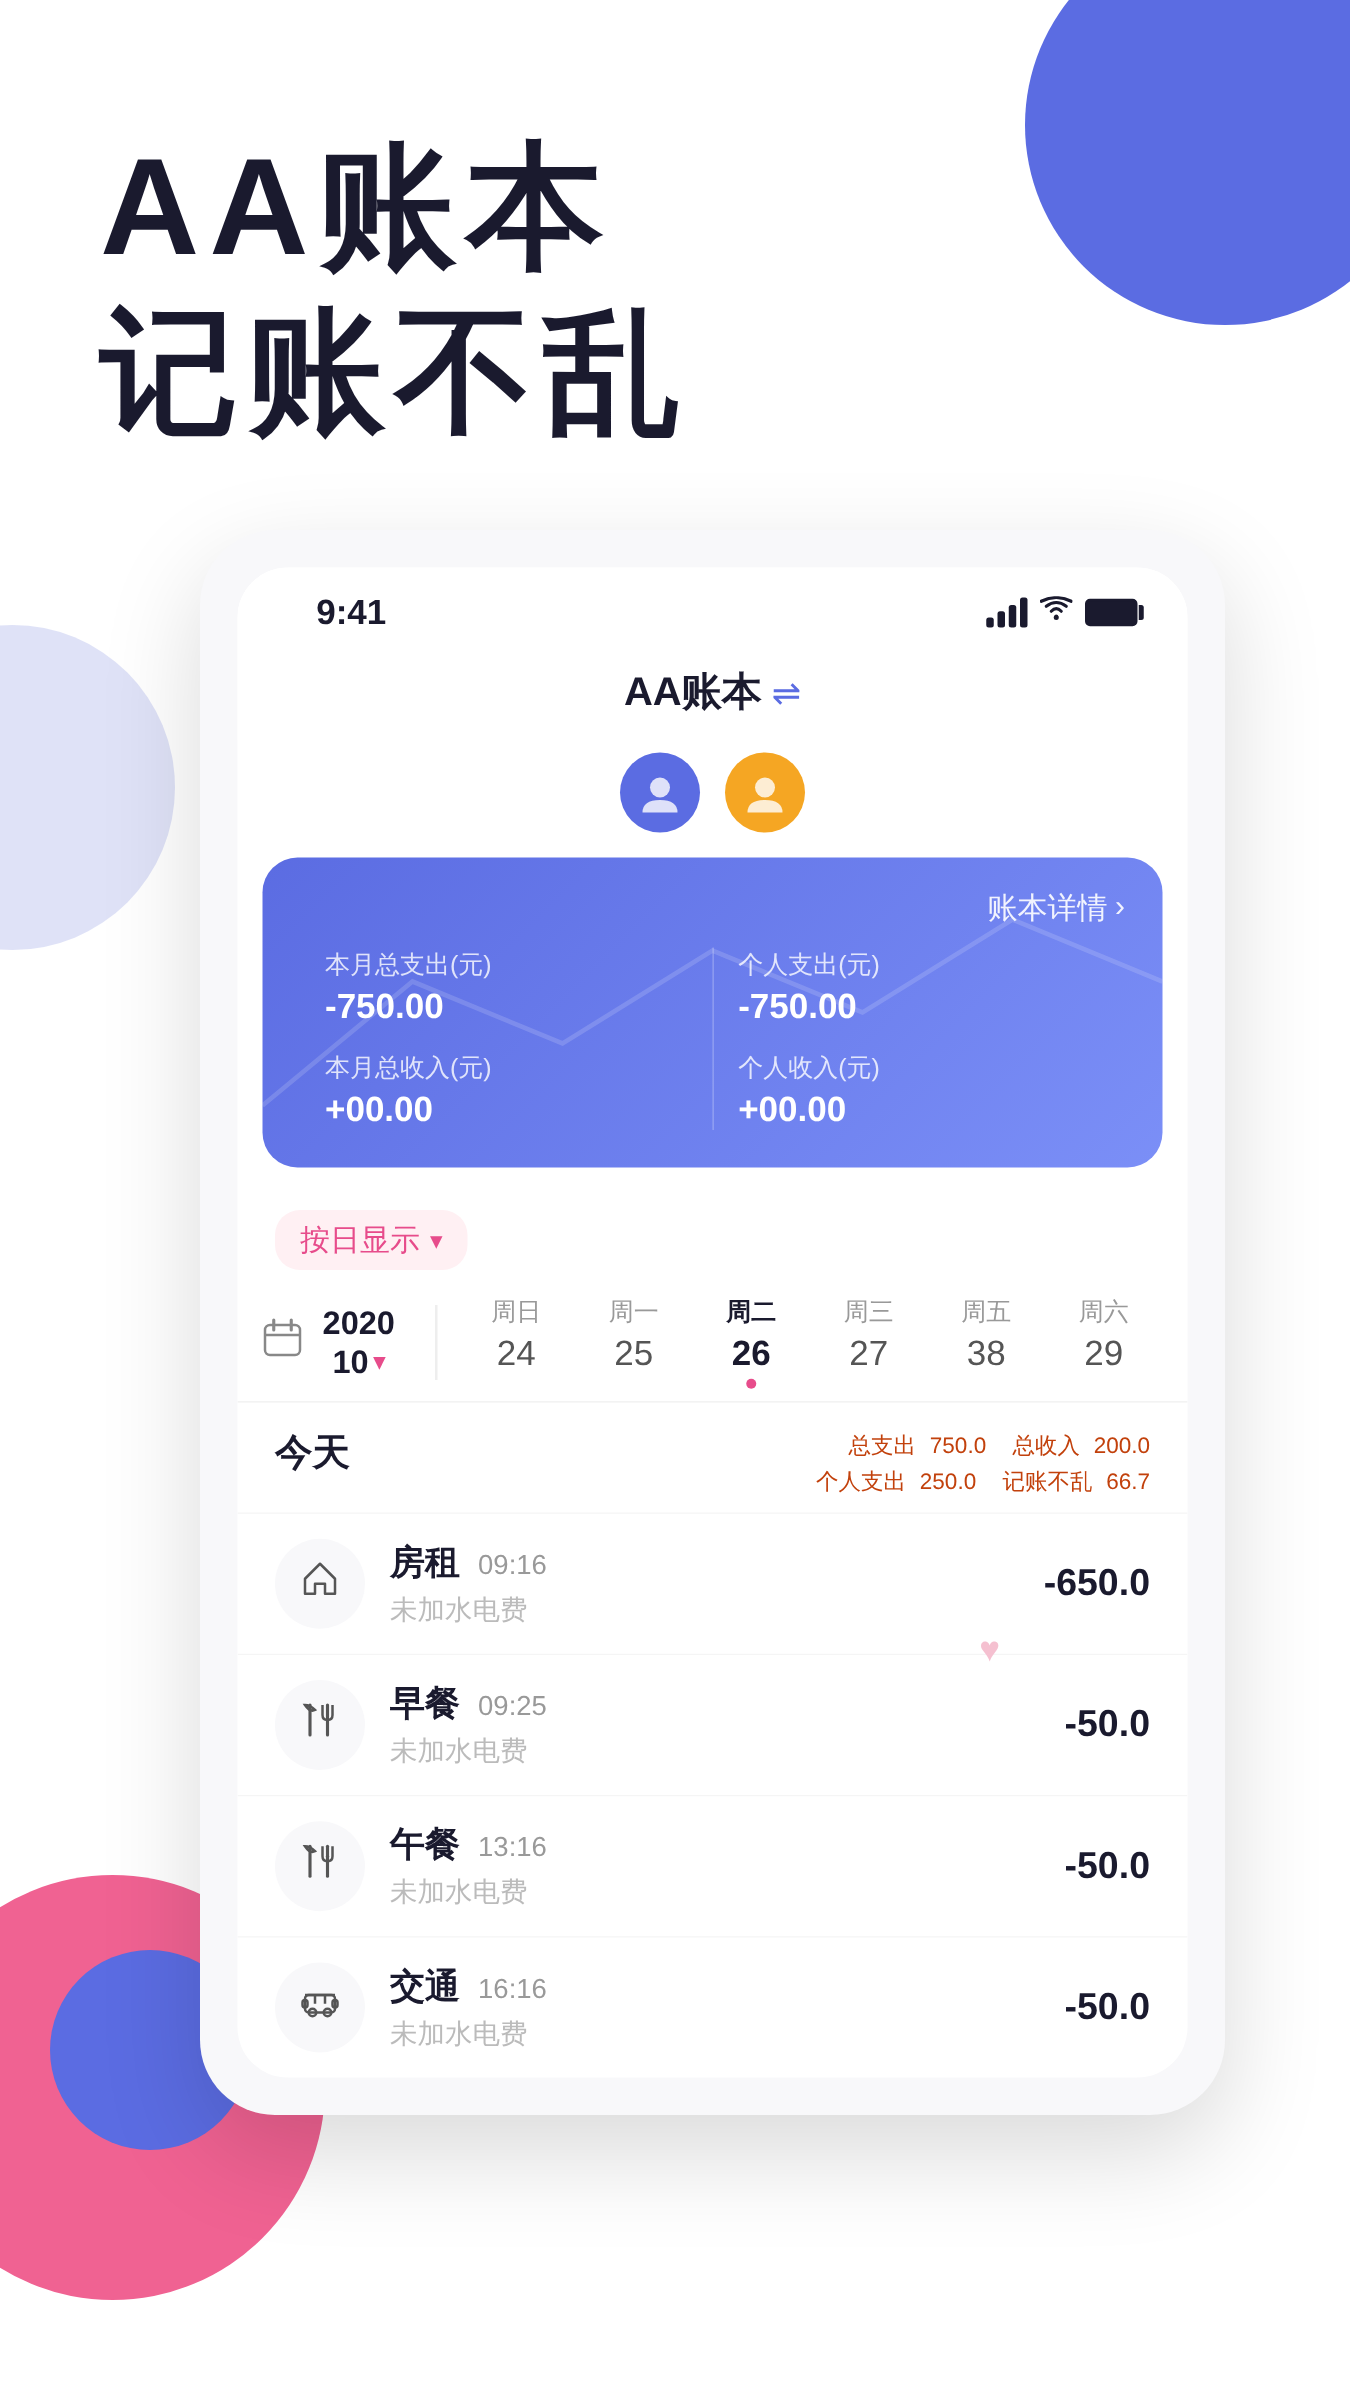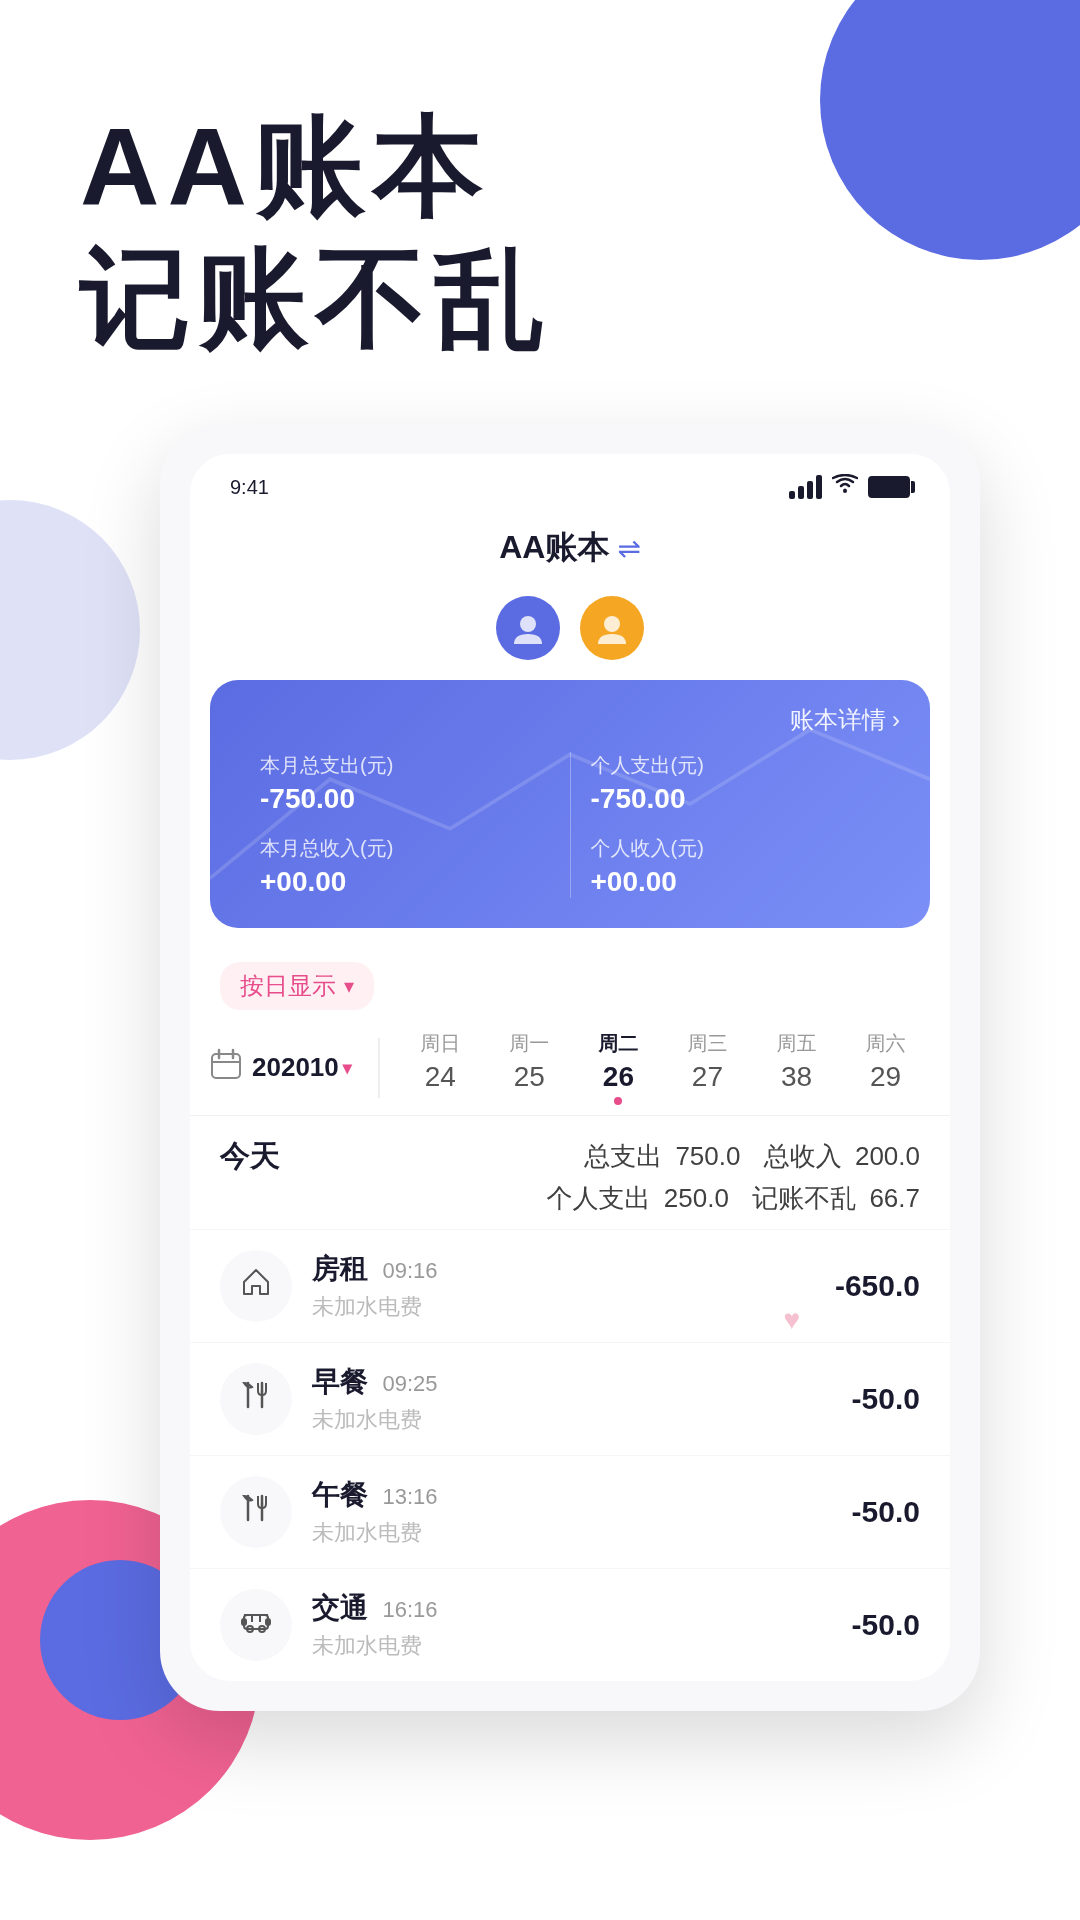--- a/index.html
+++ b/index.html
@@ -96,23 +96,24 @@
 
     
     .status-bar {
       display: flex;
       justify-content: space-between;
       align-items: center;
       padding: 20px 40px 10px 40px;
       background: #fff;
     }
     .status-time {
-      font-size: 20px;
-      font-weight: 400;
-      color: #1a1a2e;
+      font-size: 28px;
+      font-weight: 700;
+      color: #1a1a2e;
+      margin-left: 23px;
     }
     .status-icons {
       display: flex;
       align-items: center;
       gap: 10px;
     }
     .signal-bars {
       display: flex;
       align-items: flex-end;
       gap: 3px;
@@ -312,21 +313,21 @@
       padding: 10px 20px 10px 20px;
       gap: 0;
     }
     .cal-icon {
       font-size: 30px;
       color: #888;
       margin-right: 10px;
     }
     .cal-month {
       display: flex;
-      flex-direction: row;
+      flex-direction: column;
       align-items: center;
       min-width: 80px;
       padding-right: 10px;
     }
     .cal-year {
       font-size: 26px;
       font-weight: 700;
       color: #1a1a2e;
     }
     .cal-mon {
@@ -388,22 +389,22 @@
       padding: 20px 30px 10px 30px;
       border-top: 1px solid #f0f0f0;
     }
     .today-label {
       font-size: 30px;
       font-weight: 600;
       color: #1a1a2e;
     }
     .today-stats {
       text-align: right;
-      font-size: 26px;
-      color: #404040;
+      font-size: 18px;
+      color: #c2410c;
       line-height: 1.6;
     }
 
     
     .transaction-item {
       display: flex;
       align-items: center;
       padding: 20px 30px;
       border-top: 1px solid #f5f5f5;
     }

